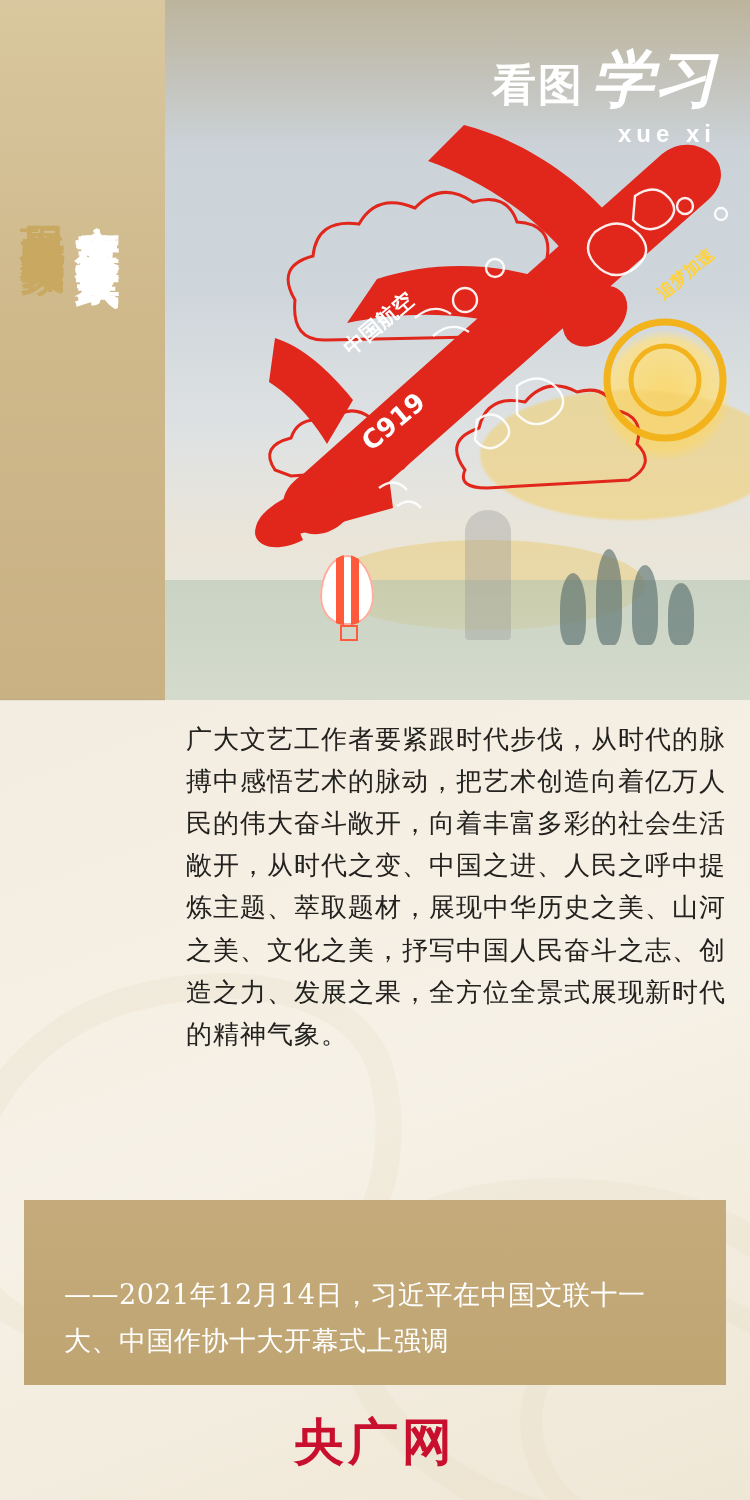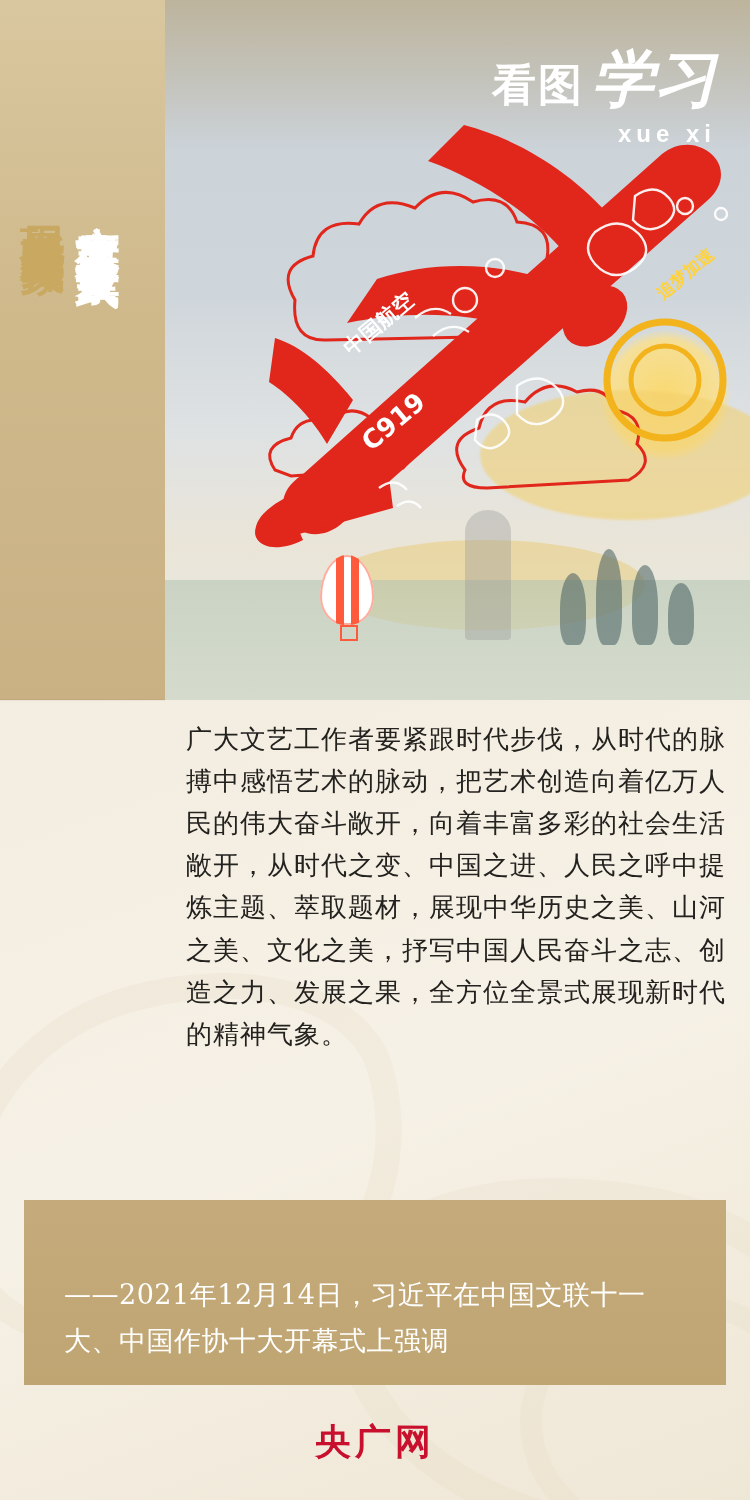--- a/index.html
+++ b/index.html
@@ -242,21 +242,21 @@
     position: absolute;
     left: 0; bottom: 0;
     width: 750px; height: 115px;
     display: flex;
     align-items: center;
     justify-content: center;
   }
   .footer .cgw {
     font-family: Liberation Sans, sans-serif;
     font-weight: bold;
-    font-size: 36px;
+    font-size: 50px;
     color: #c8102e;
     letter-spacing: 4px;
   }
 </style>
 </head>
 <body>
 
 <div class="poster">
 
   <div class="bg-deco">

